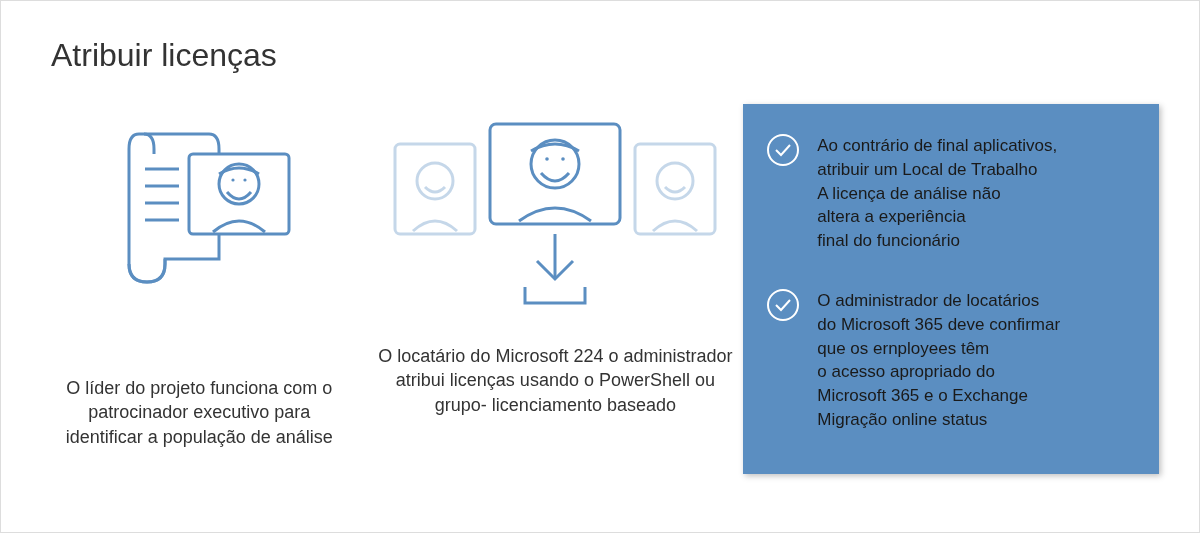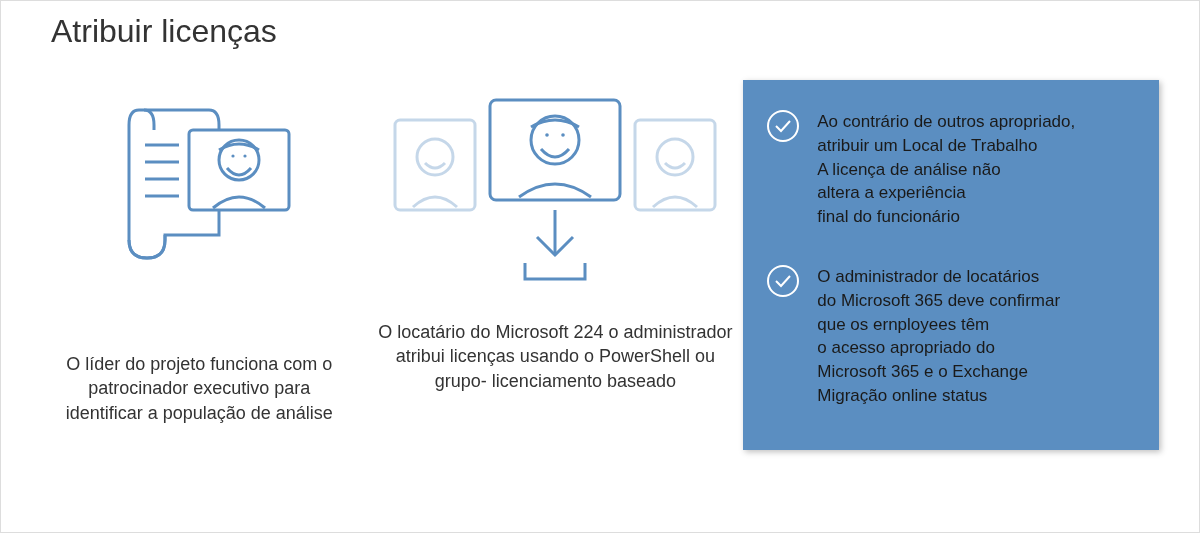--- a/index.html
+++ b/index.html
@@ -7,21 +7,21 @@
     font-family: "Segoe UI", Arial, sans-serif;
     background: #fff;
     width: 1200px;
     height: 533px;
     overflow: hidden;
   }
   .slide {
     width: 1200px;
     height: 533px;
     border: 1px solid #ddd;
-    padding: 12px 40px 28px 50px;
+    padding: 36px 40px 28px 50px;
     position: relative;
   }
   .title {
     font-size: 32px;
     font-weight: 400;
     color: #333;
     margin-bottom: 30px;
   }
   .row {
     display: flex;
@@ -149,21 +149,21 @@
     </div>
 
     <div class="side-box">
       <div class="side-item">
         <div class="check">
           <svg width="34" height="34" viewBox="0 0 34 34">
             <circle cx="17" cy="17" r="15" fill="none" stroke="#fff" stroke-width="2"></circle>
             <polyline points="10,17 15,22 24,12" fill="none" stroke="#fff" stroke-width="2"></polyline>
           </svg>
         </div>
-        <div class="txt">Ao contrário de outros apropriado,
+        <div class="txt">Ao contrário de final aplicativos,
 atribuir um Local de Trabalho
 A licença de análise não
 altera a experiência
 final do funcionário</div>
       </div>
       <div class="side-item">
         <div class="check">
           <svg width="34" height="34" viewBox="0 0 34 34">
             <circle cx="17" cy="17" r="15" fill="none" stroke="#fff" stroke-width="2"></circle>
             <polyline points="10,17 15,22 24,12" fill="none" stroke="#fff" stroke-width="2"></polyline>

